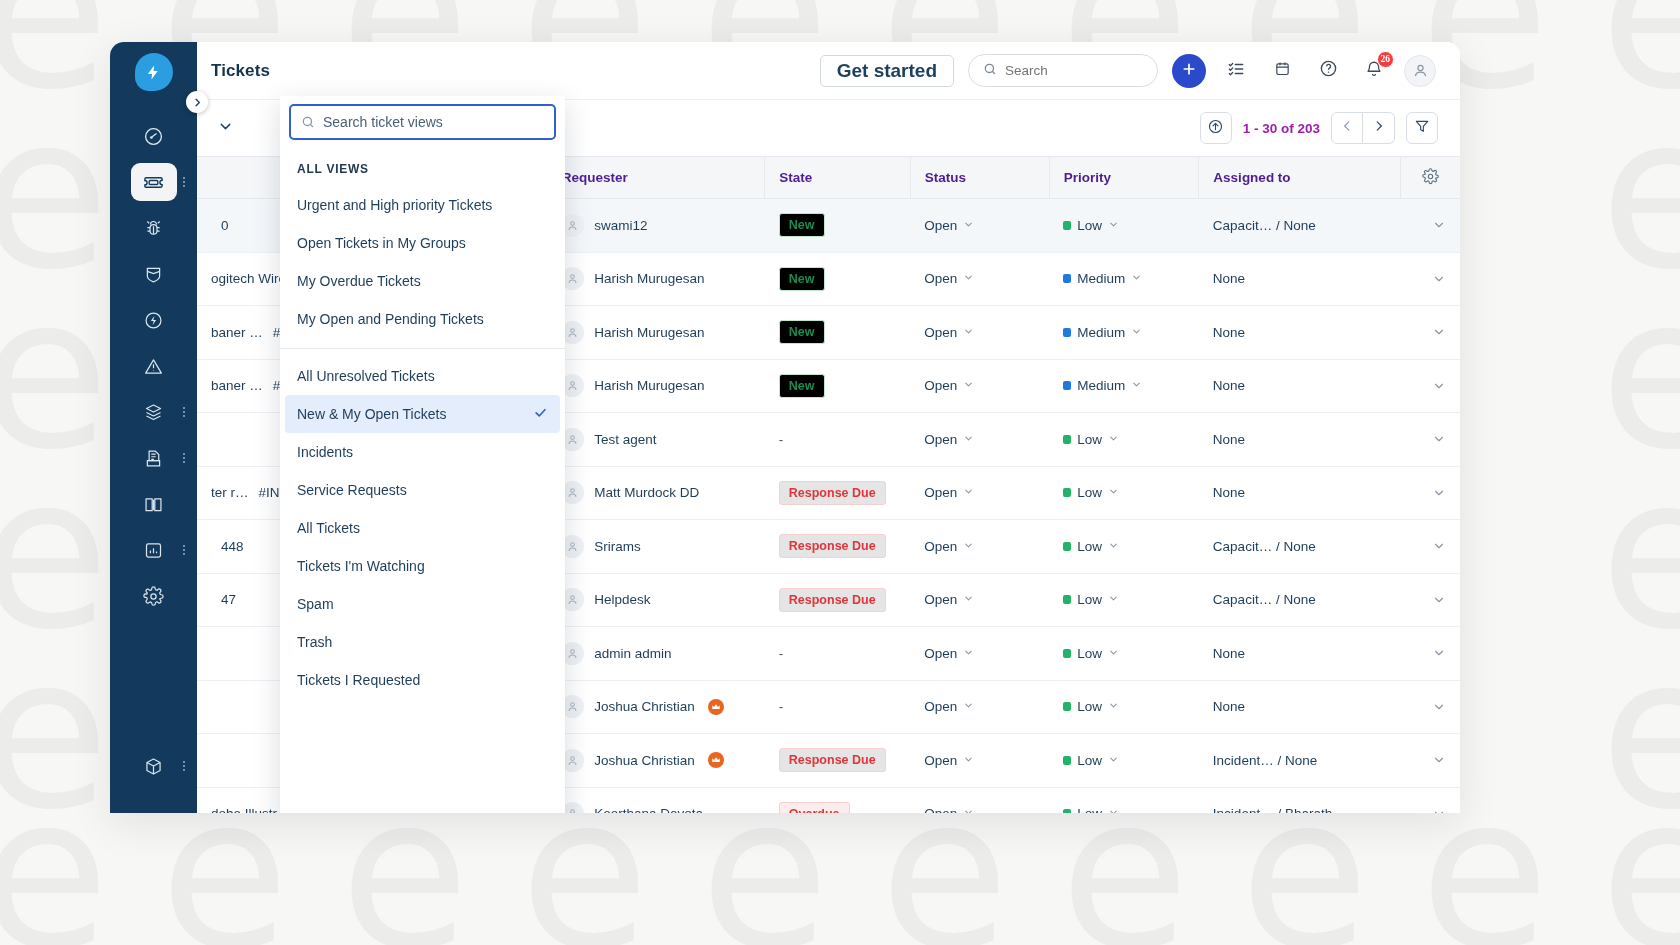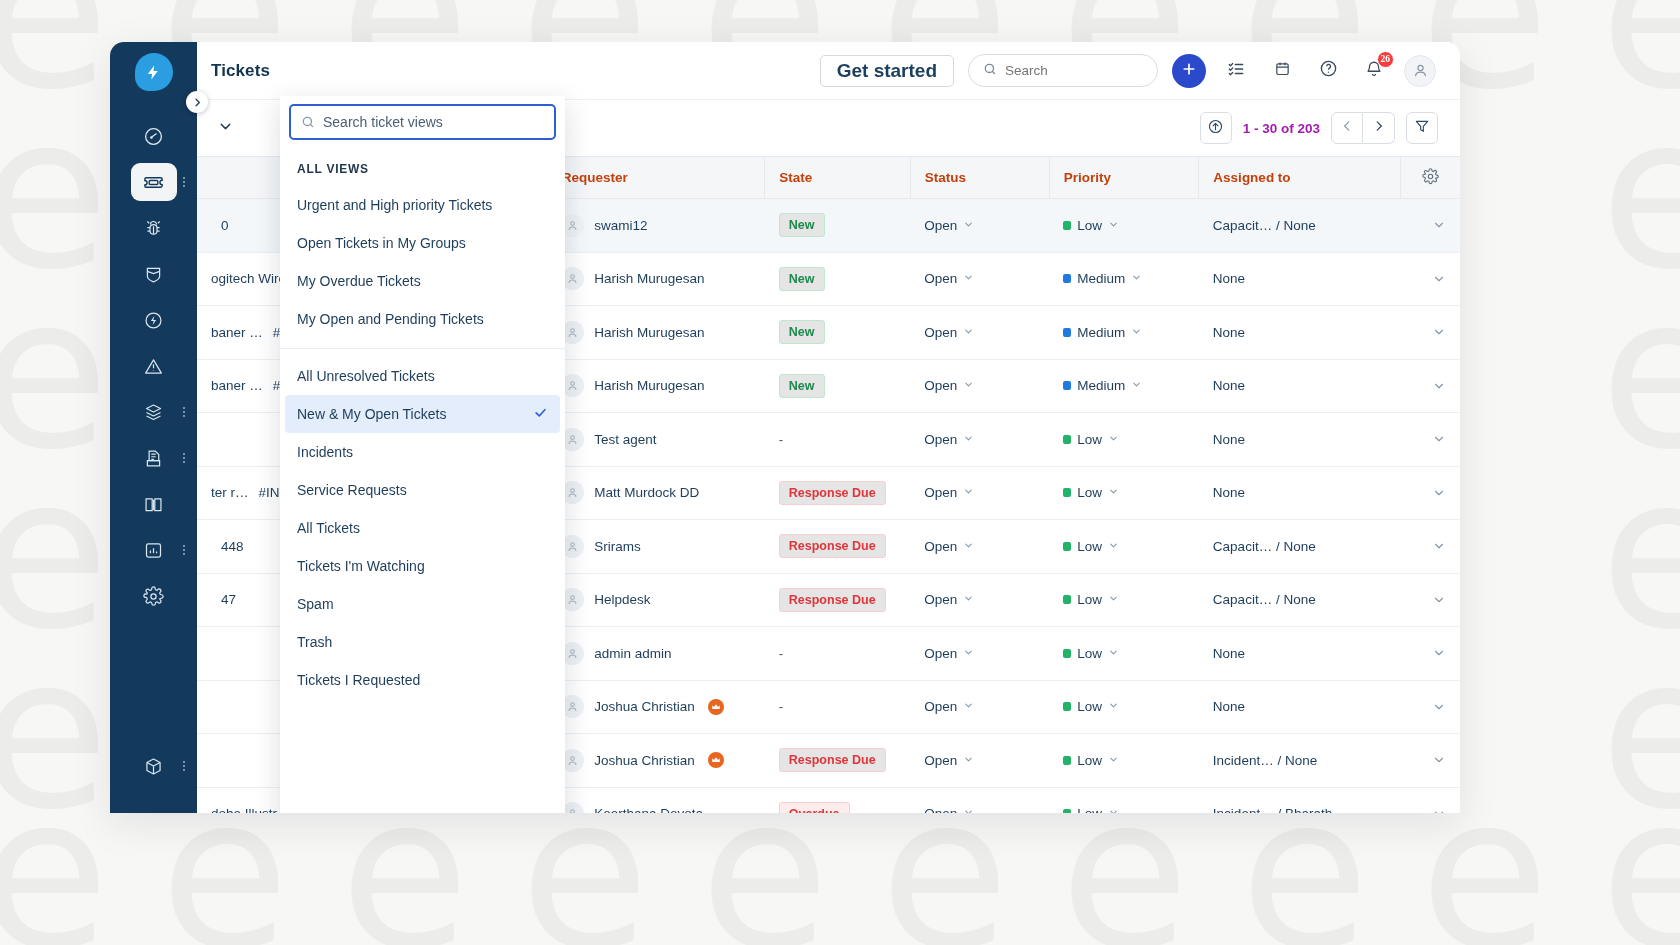--- a/index.html
+++ b/index.html
@@ -156,21 +156,21 @@
   .pager-group .sq-btn { border-radius: 0; color: #8fa0b2; }
   .pager-group .sq-btn:first-child { border-radius: 6px 0 0 6px; }
   .pager-group .sq-btn:last-child { border-radius: 0 6px 6px 0; border-left: 0; color: #2c4a66; }
 
   
   .table-wrap { flex: 1; overflow: hidden; position: relative; }
   table.tickets { width: 100%; border-collapse: collapse; table-layout: fixed; }
   table.tickets thead th {
     background: #f4f6f8;
     height: 42px;
-    font-size: 13.5px; font-weight: 700; color: #c2410c;
+    font-size: 13.5px; font-weight: 700; color: #4c1d95;
     text-align: left; padding: 0 14px;
     border-top: 1px solid #e6eaee;
     border-bottom: 1px solid #e6eaee;
     border-right: 1px solid #e6eaee;
     white-space: nowrap;
   }
   table.tickets thead th.gear-col { width: 46px; padding: 0; text-align: center; border-right: 0; }
   table.tickets tbody td {
     height: 53.5px;
     padding: 0 14px;
@@ -199,21 +199,21 @@
   .crown {
     width: 16px; height: 16px; border-radius: 50%; background: #e8661f;
     display: flex; align-items: center; justify-content: center; color: #fff;
     flex: 0 0 16px; margin-left: 3px;
   }
   .pill {
     display: inline-flex; align-items: center; justify-content: center;
     height: 24px; padding: 0 9px; border-radius: 3px;
     font-size: 12.5px; font-weight: 600;
   }
-  .pill.new { background: #e5e5e5; color: #1d8a4e; border: 1px solid #bfe6cf; }
+  .pill.new { background: #000000; color: #1d8a4e; border: 1px solid #bfe6cf; }
   .pill.response-due { background: #e5e5e5; color: #e0353a; border: 1px solid #f8cfd0; }
   .pill.overdue { background: #fdecec; color: #e0353a; border: 1px solid #f8cfd0; }
   .dash { color: #44566b; }
   .sel { display: inline-flex; align-items: center; gap: 6px; color: #1d3d5a; }
   .sel .cv { color: #8296a8; }
   .dot { width: 8px; height: 9px; border-radius: 2px; display: inline-block; }
   .row-caret { color: #8296a8; display: flex; justify-content: flex-end; }
 
   
   .views-panel {

